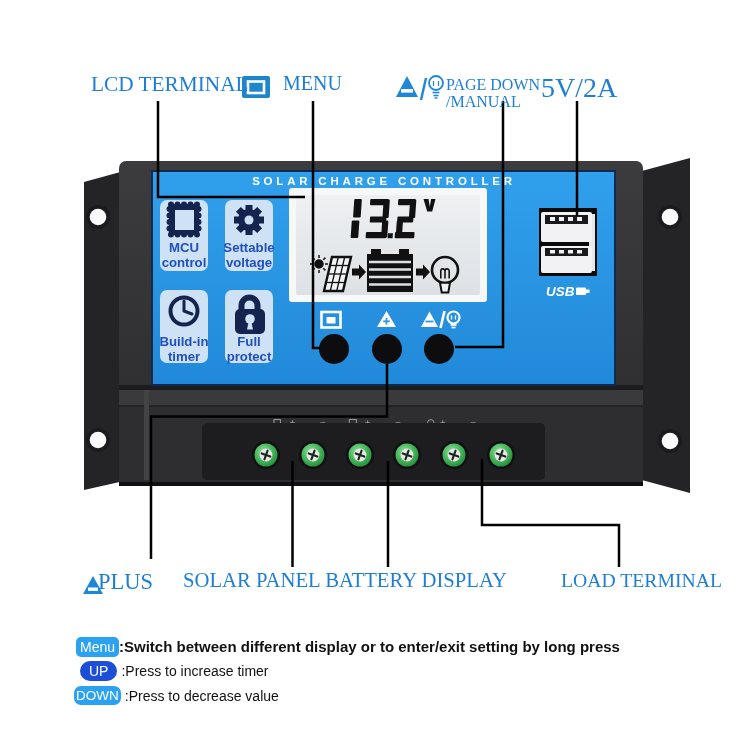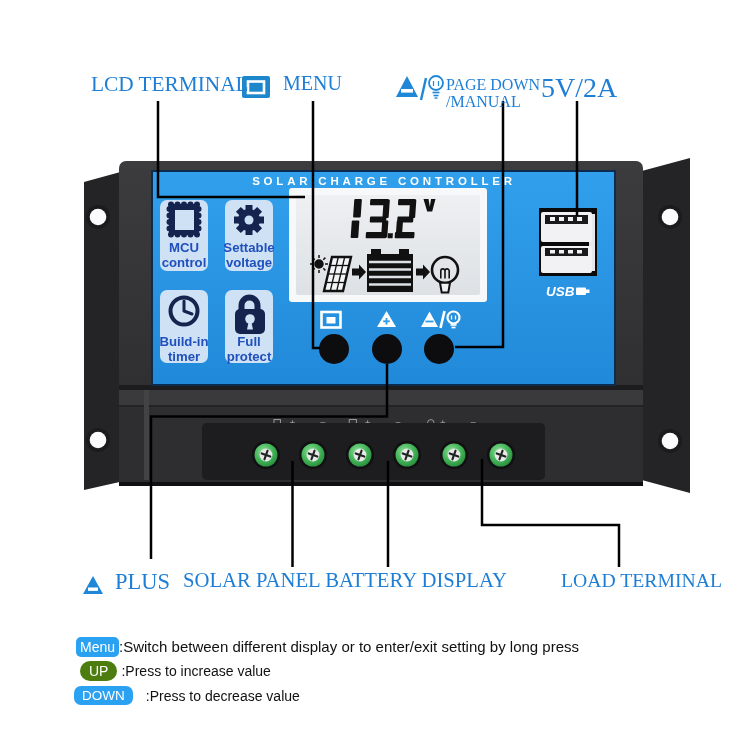--- a/index.html
+++ b/index.html
@@ -319,28 +319,28 @@
 
 <polygon points="93,576 83,594 103,594" fill="#1e87d8"></polygon>
 <rect x="88" y="587.5" width="10" height="3.4" fill="#ffffff"></rect>
 </svg>
 
 <div class="abs serif" style="left:91px;top:72px;font-size:21.3px;">LCD TERMINAL</div>
 <div class="abs serif" style="left:283px;top:72px;font-size:20px;">MENU</div>
 <div class="abs serif" style="left:446px;top:76px;font-size:16px;line-height:17px;font-weight:normal;">PAGE DOWN<br>/MANUAL</div>
 <div class="abs serif" style="left:541px;top:72px;font-size:28px;">5V/2A</div>
 
-<div class="abs serif" style="left:115px;top:569px;font-size:22.5px;">PLUS</div>
+<div class="abs serif" style="left:98px;top:569px;font-size:22.5px;">PLUS</div>
 <div class="abs serif" style="left:183px;top:569px;font-size:20.7px;">SOLAR PANEL BATTERY DISPLAY</div>
 <div class="abs serif" style="left:545px;top:569px;font-size:19.7px;margin-left:16px;">LOAD TERMINAL</div>
 
 <div class="abs" style="left:76px;top:635px;height:23px;display:flex;align-items:center;">
   <span style="display:inline-block;background:#2ba1f2;color:#fff;font-size:14px;border-radius:5px;padding:2px 4px;">Menu</span>
-    <span style="font-size:15px;color:#111;">:Switch between different display or to enter/exit setting by long press</span>
+    <span style="font-size:15px;color:#111;font-weight:bold;">:Switch between different display or to enter/exit setting by long press</span>
 </div>
 <div class="abs" style="left:80px;top:661px;height:20px;display:flex;align-items:center;">
-  <span style="display:inline-block;background:#4d7c0f;color:#fff;font-size:14px;border-radius:10px;padding:2px 9px;">UP</span>
-    <span style="font-size:14px;color:#111;margin-left:4px;">:Press to increase value</span>
+  <span style="display:inline-block;background:#1d4ed8;color:#fff;font-size:14px;border-radius:10px;padding:2px 9px;">UP</span>
+    <span style="font-size:14px;color:#111;margin-left:4px;">:Press to increase timer</span>
 </div>
 <div class="abs" style="left:74px;top:686px;height:19px;display:flex;align-items:center;">
-  <span style="display:inline-block;background:#2ba1f2;color:#fff;font-size:13.5px;border-radius:7px;padding:2px 8px;">DOWN</span>
-    <span style="font-size:14px;color:#111;margin-left:13px;">:Press to decrease value</span>
+  <span style="display:inline-block;background:#2ba1f2;color:#fff;font-size:13.5px;border-radius:7px;padding:2px 2px;">DOWN</span>
+    <span style="font-size:14px;color:#111;margin-left:4px;">:Press to decrease value</span>
 </div>
 
 </body></html>

